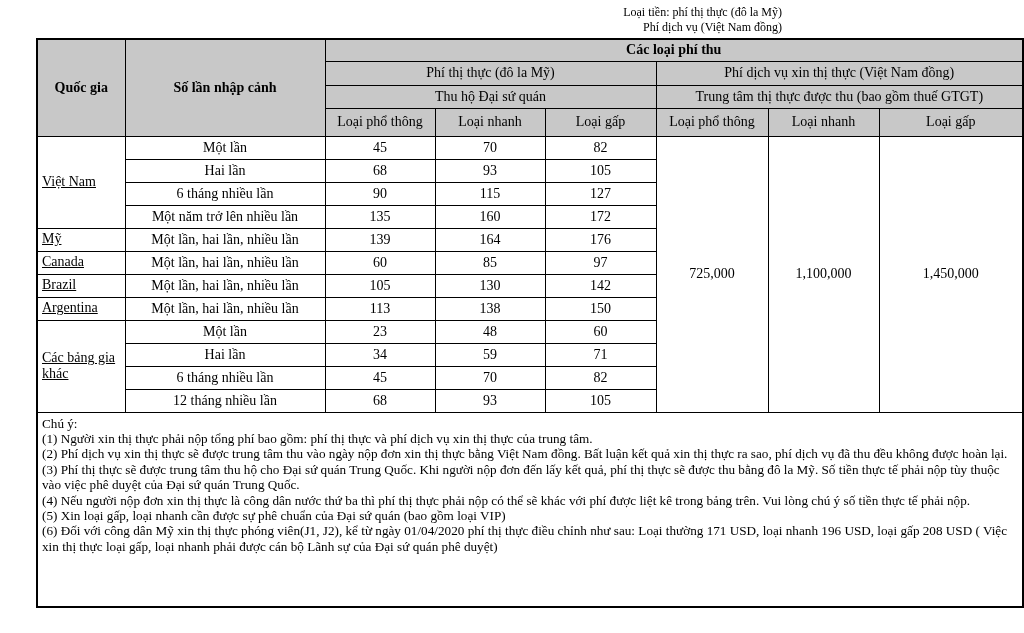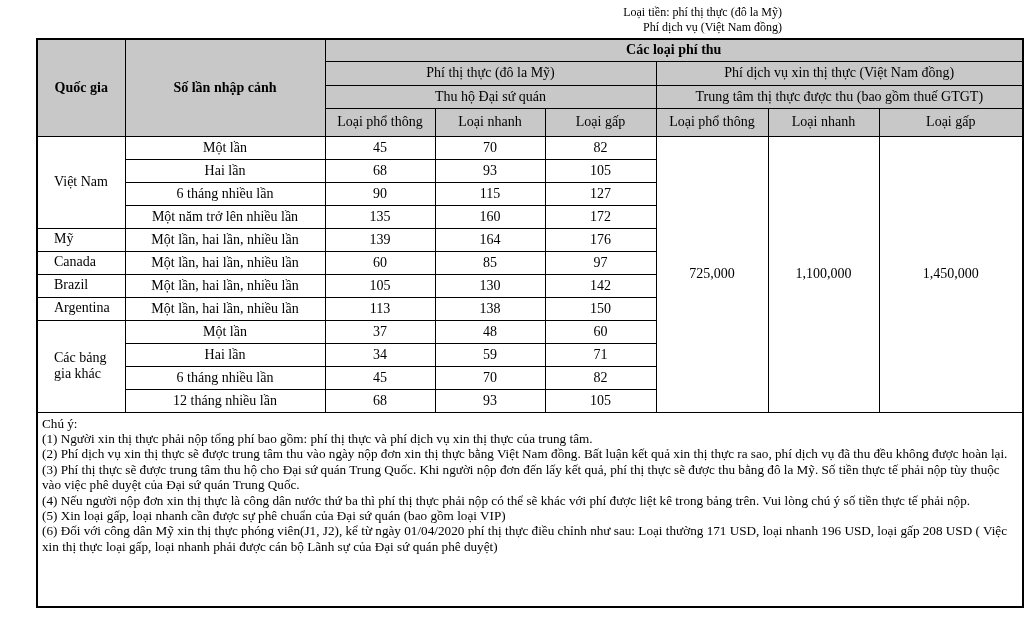--- a/index.html
+++ b/index.html
@@ -46,23 +46,24 @@
   }
   .fee-table thead th { background: #c8c8c8; font-weight: normal; }
   .fee-table th.bold { font-weight: bold; text-align: center; }
   .hdr-row-1 { height: 22px; }
   .hdr-row-2 { height: 24px; margin-left: 48px; }
   .hdr-row-3 { height: 23px; }
   .hdr-row-4 { height: 28px; }
   .data-row  { height: 23px; }
   td.country-cell {
     text-align: left;
-    padding-left: 16px;
+    padding-left: 4px;
     white-space: normal;
     line-height: 1.15;
+    text-decoration: underline;
   }
   td.notes-cell {
     height: 187px;
     text-align: left;
     vertical-align: top;
     padding: 3px 6px 3px 4px;
     font-size: 13.2px;
     line-height: 15.4px;
     white-space: normal;
   }
@@ -165,21 +166,21 @@
       <tr class="data-row">
         <td class="country-cell">Argentina</td>
         <td>Một lần, hai lần, nhiều lần</td>
         <td>113</td>
         <td>138</td>
         <td>150</td>
       </tr>
       <tr class="data-row">
         <td rowspan="4" class="country-cell">Các bảng gia khác</td>
         <td>Một lần</td>
-        <td>37</td>
+        <td>23</td>
         <td>48</td>
         <td>60</td>
       </tr>
       <tr class="data-row">
         <td>Hai lần</td>
         <td>34</td>
         <td>59</td>
         <td>71</td>
       </tr>
       <tr class="data-row">

